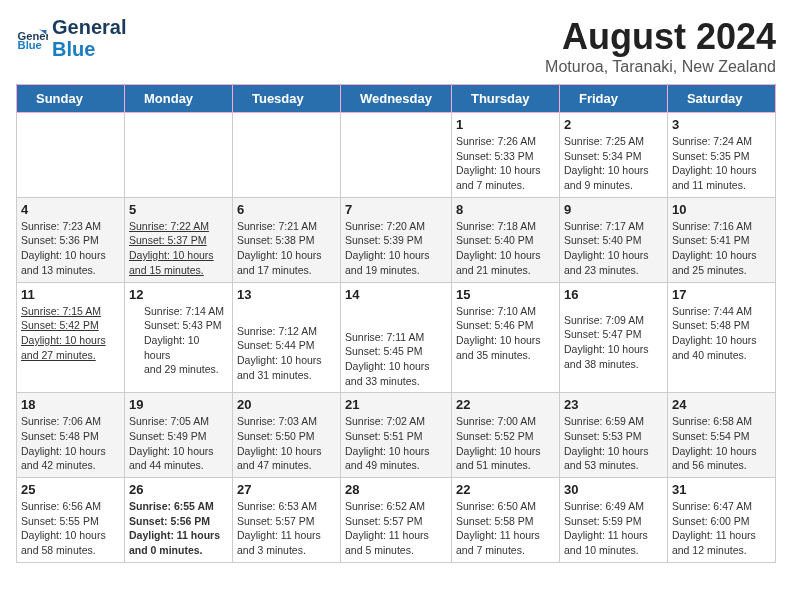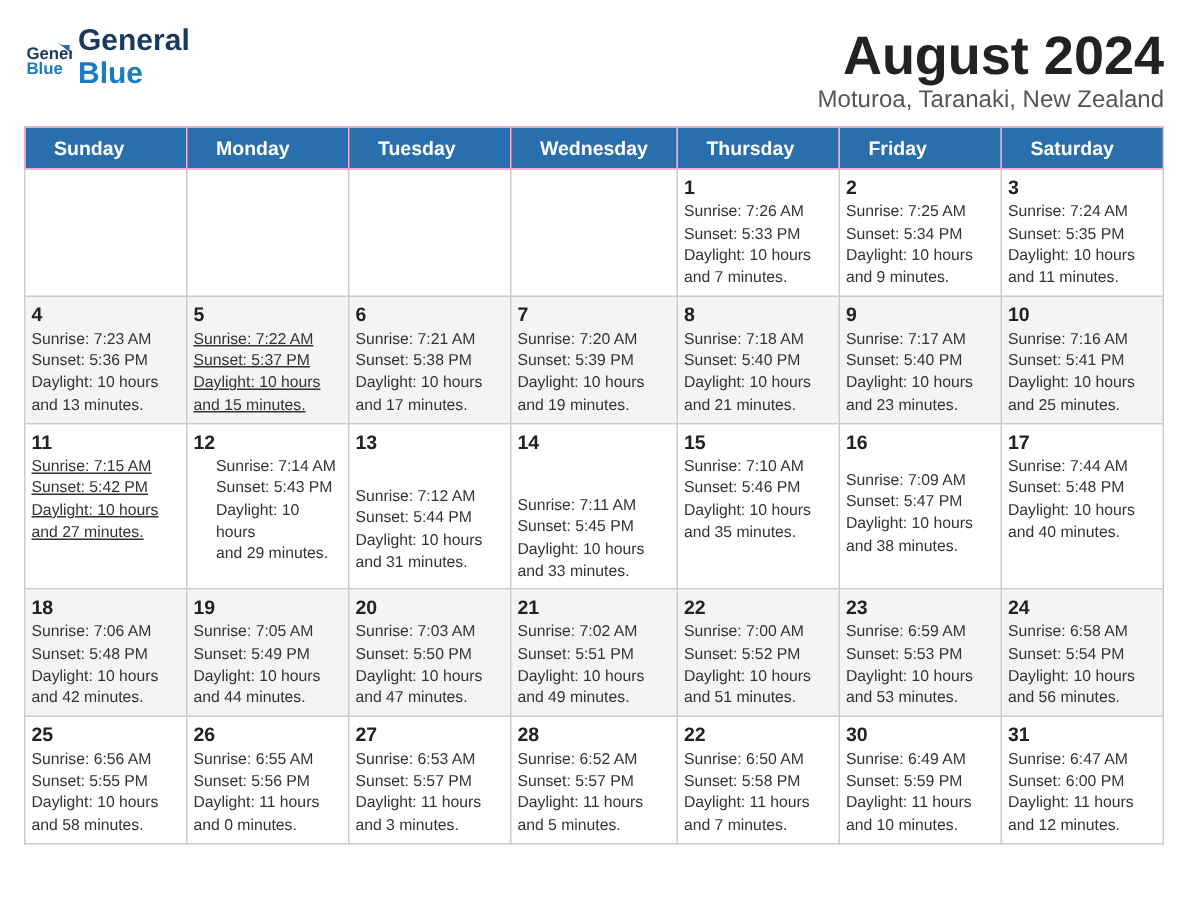--- a/index.html
+++ b/index.html
@@ -303,21 +303,21 @@
       <tr class="week-row">
         <td>
           <span class="day-number">25</span>
           <div class="day-info" style="white-space: pre-line;">Sunrise: 6:56 AM
 Sunset: 5:55 PM
 Daylight: 10 hours
 and 58 minutes.</div>
         </td>
         <td>
           <span class="day-number">26</span>
-          <div class="day-info" style="white-space: pre-line;">Sunrise: 6:55 AM
+          <div class="day-info" style="white-space: pre-line; font-weight: bold;">Sunrise: 6:55 AM
 Sunset: 5:56 PM
 Daylight: 11 hours
 and 0 minutes.</div>
         </td>
         <td>
           <span class="day-number">27</span>
           <div class="day-info" style="white-space: pre-line;">Sunrise: 6:53 AM
 Sunset: 5:57 PM
 Daylight: 11 hours
 and 3 minutes.</div>

